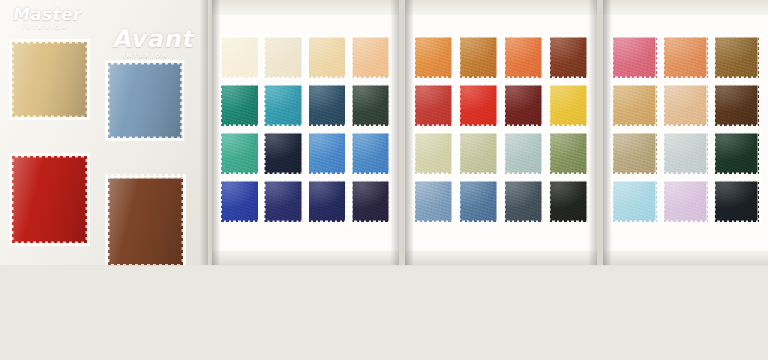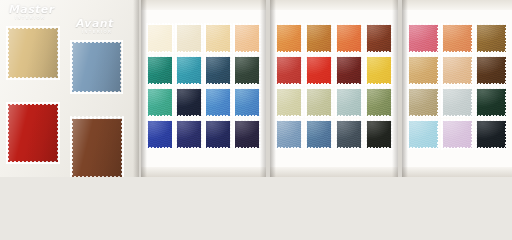--- a/index.html
+++ b/index.html
@@ -101,21 +101,21 @@
       <span class="nm" style="font-size: 11px;">Master</span>
       <span class="sub">INTERIOR</span>
     </div>
 
     <div class="bigswatch" id="bs1" style="left: 72px; top: 42px; width: 49px; height: 50px;">
       <div class="fab" id="bs1f" style="background: linear-gradient(103deg, rgb(126, 158, 187) 0%, rgb(126, 158, 187) 45%, rgba(0, 0, 0, 0.1) 100%), rgb(126, 158, 187);"></div>
       <div class="pink"></div>
       <div class="sheen"></div>
     </div>
     <div class="brandlabel" id="bl1" style="left: 76px; top: 18px;">
-      <span class="nm" style="font-size: 11px;">Avant</span>
+      <span class="nm" style="font-size: 16px;">Avant</span>
       <span class="sub">INTERIOR</span>
     </div>
 
     <div class="bigswatch" id="bs2" style="left: 8px; top: 104px; width: 50px; height: 58px;">
       <div class="fab" id="bs2f" style="background: linear-gradient(103deg, rgb(188, 31, 24) 0%, rgb(188, 31, 24) 45%, rgba(0, 0, 0, 0.1) 100%), rgb(188, 31, 24);"></div>
       <div class="pink"></div>
       <div class="sheen"></div>
     </div>
 
     <div class="bigswatch" id="bs3" style="left: 72px; top: 118px; width: 50px; height: 59px;">

